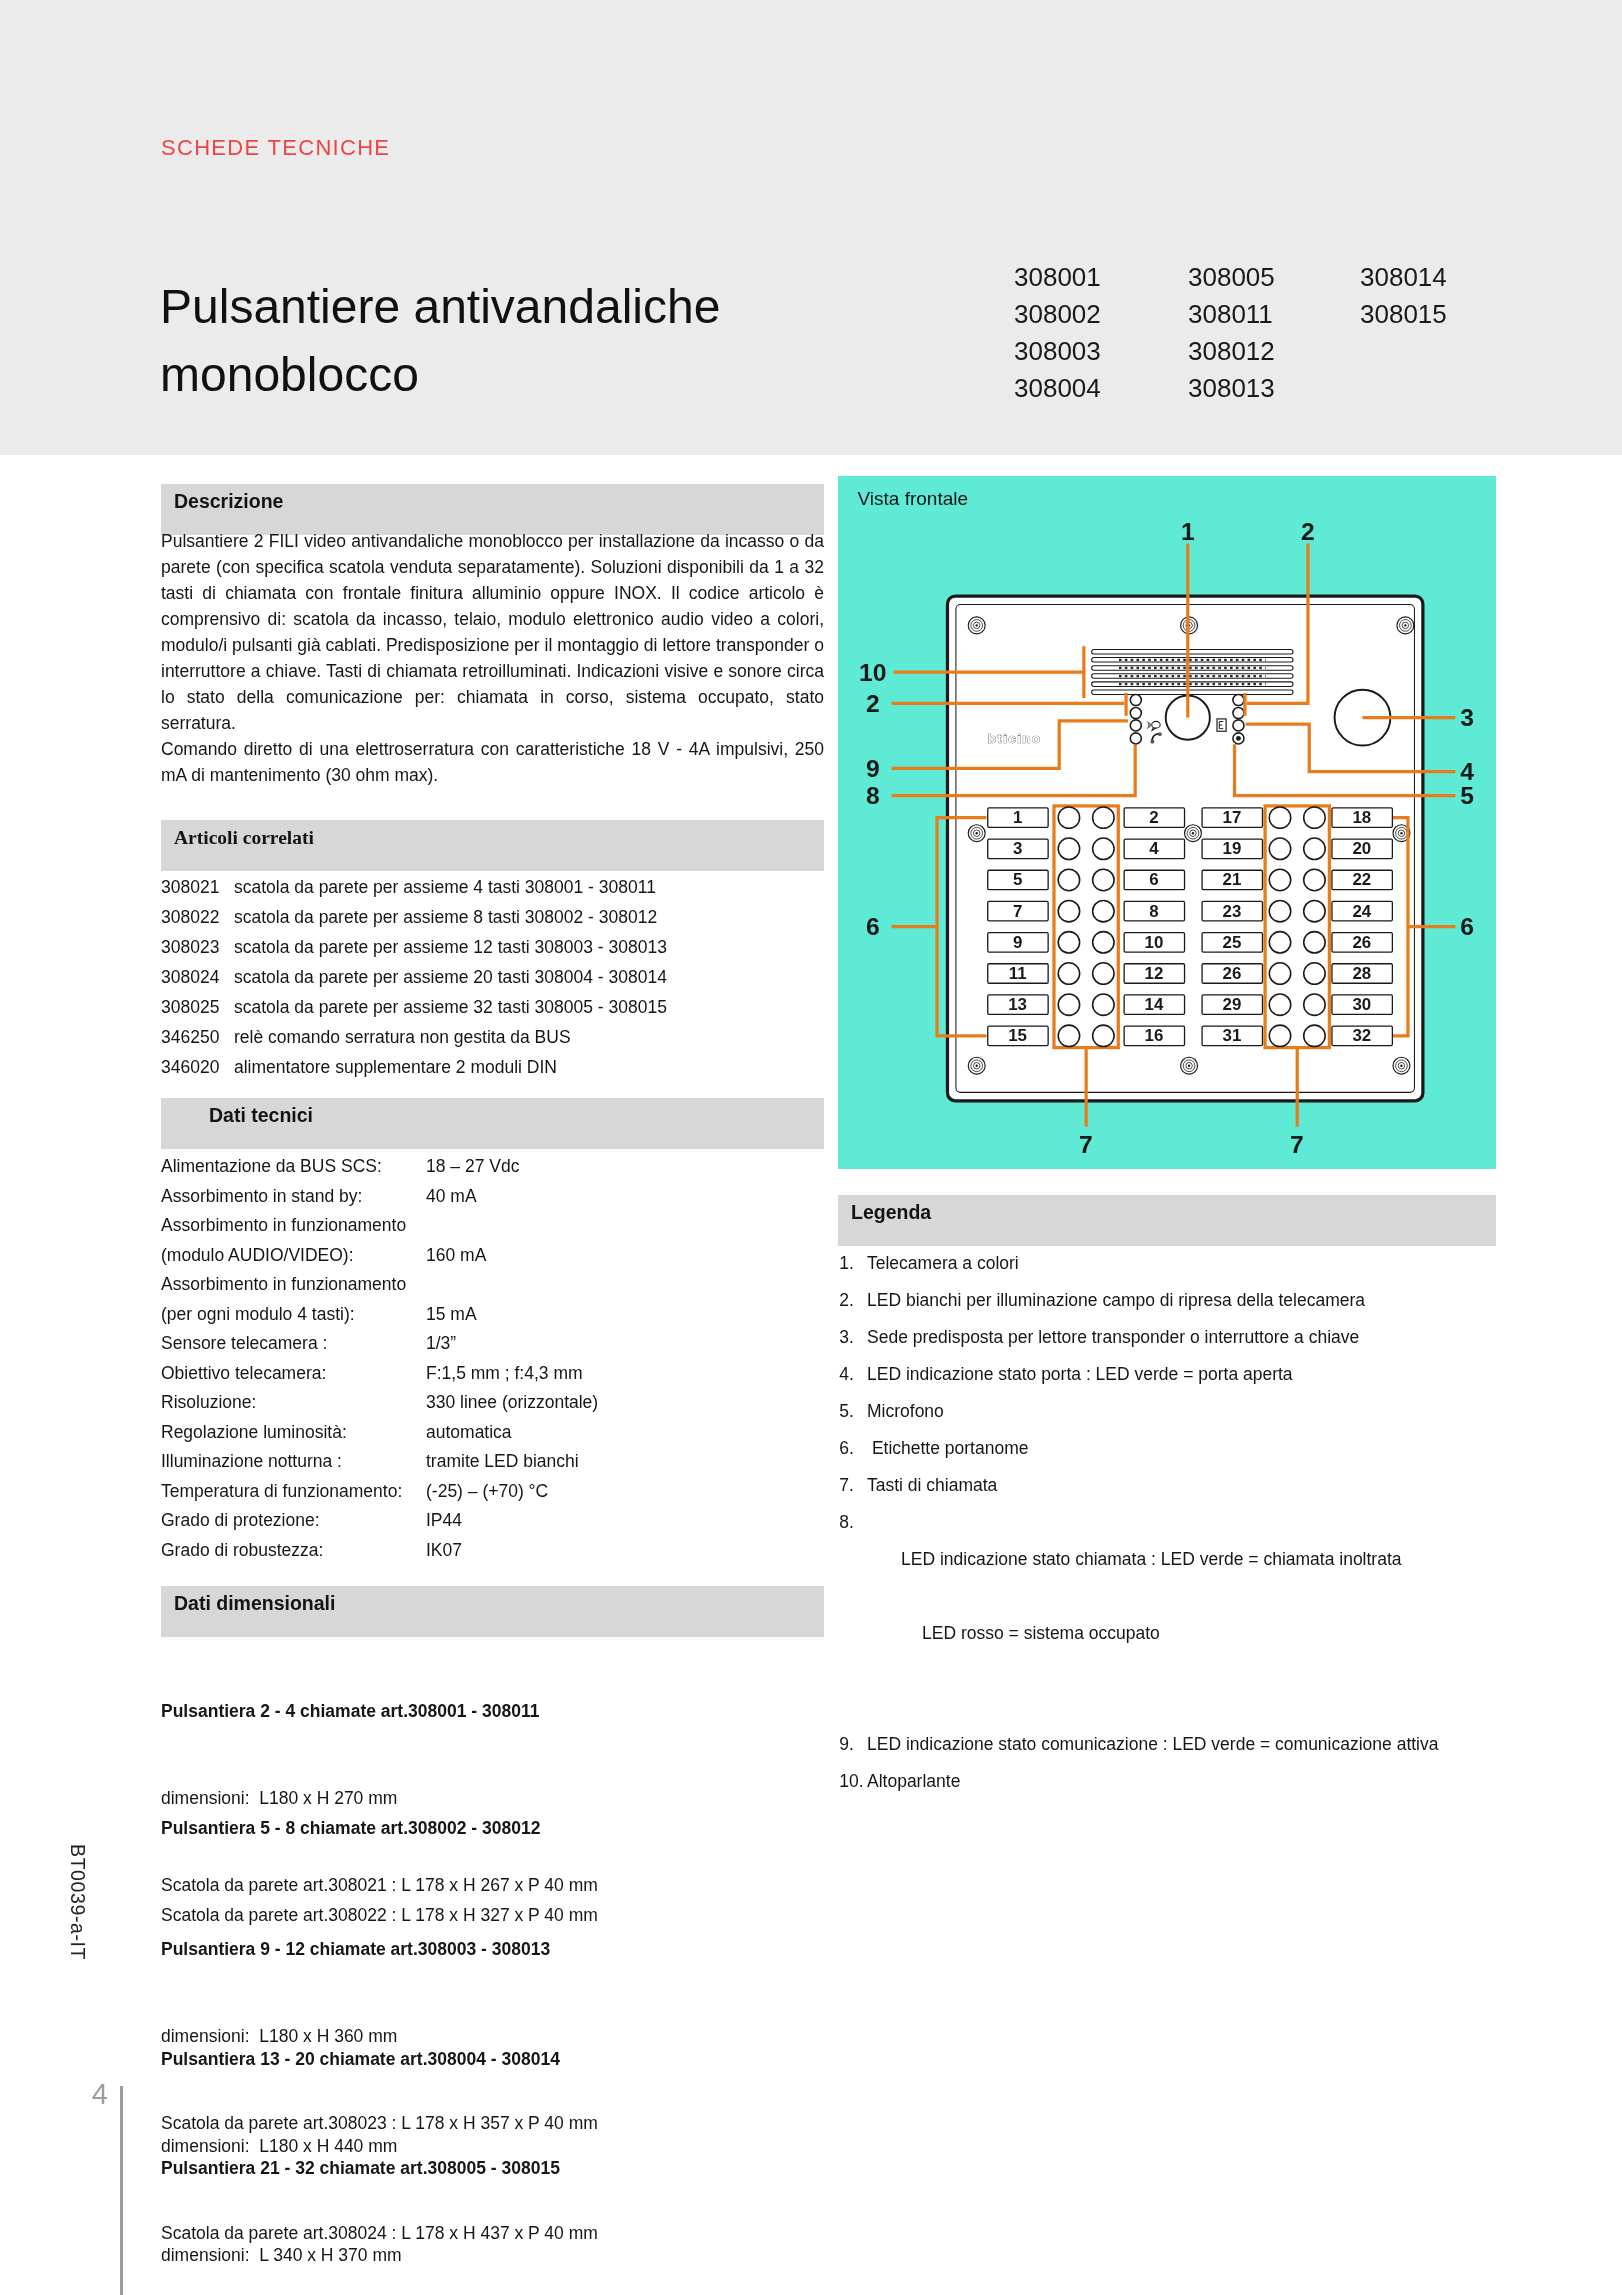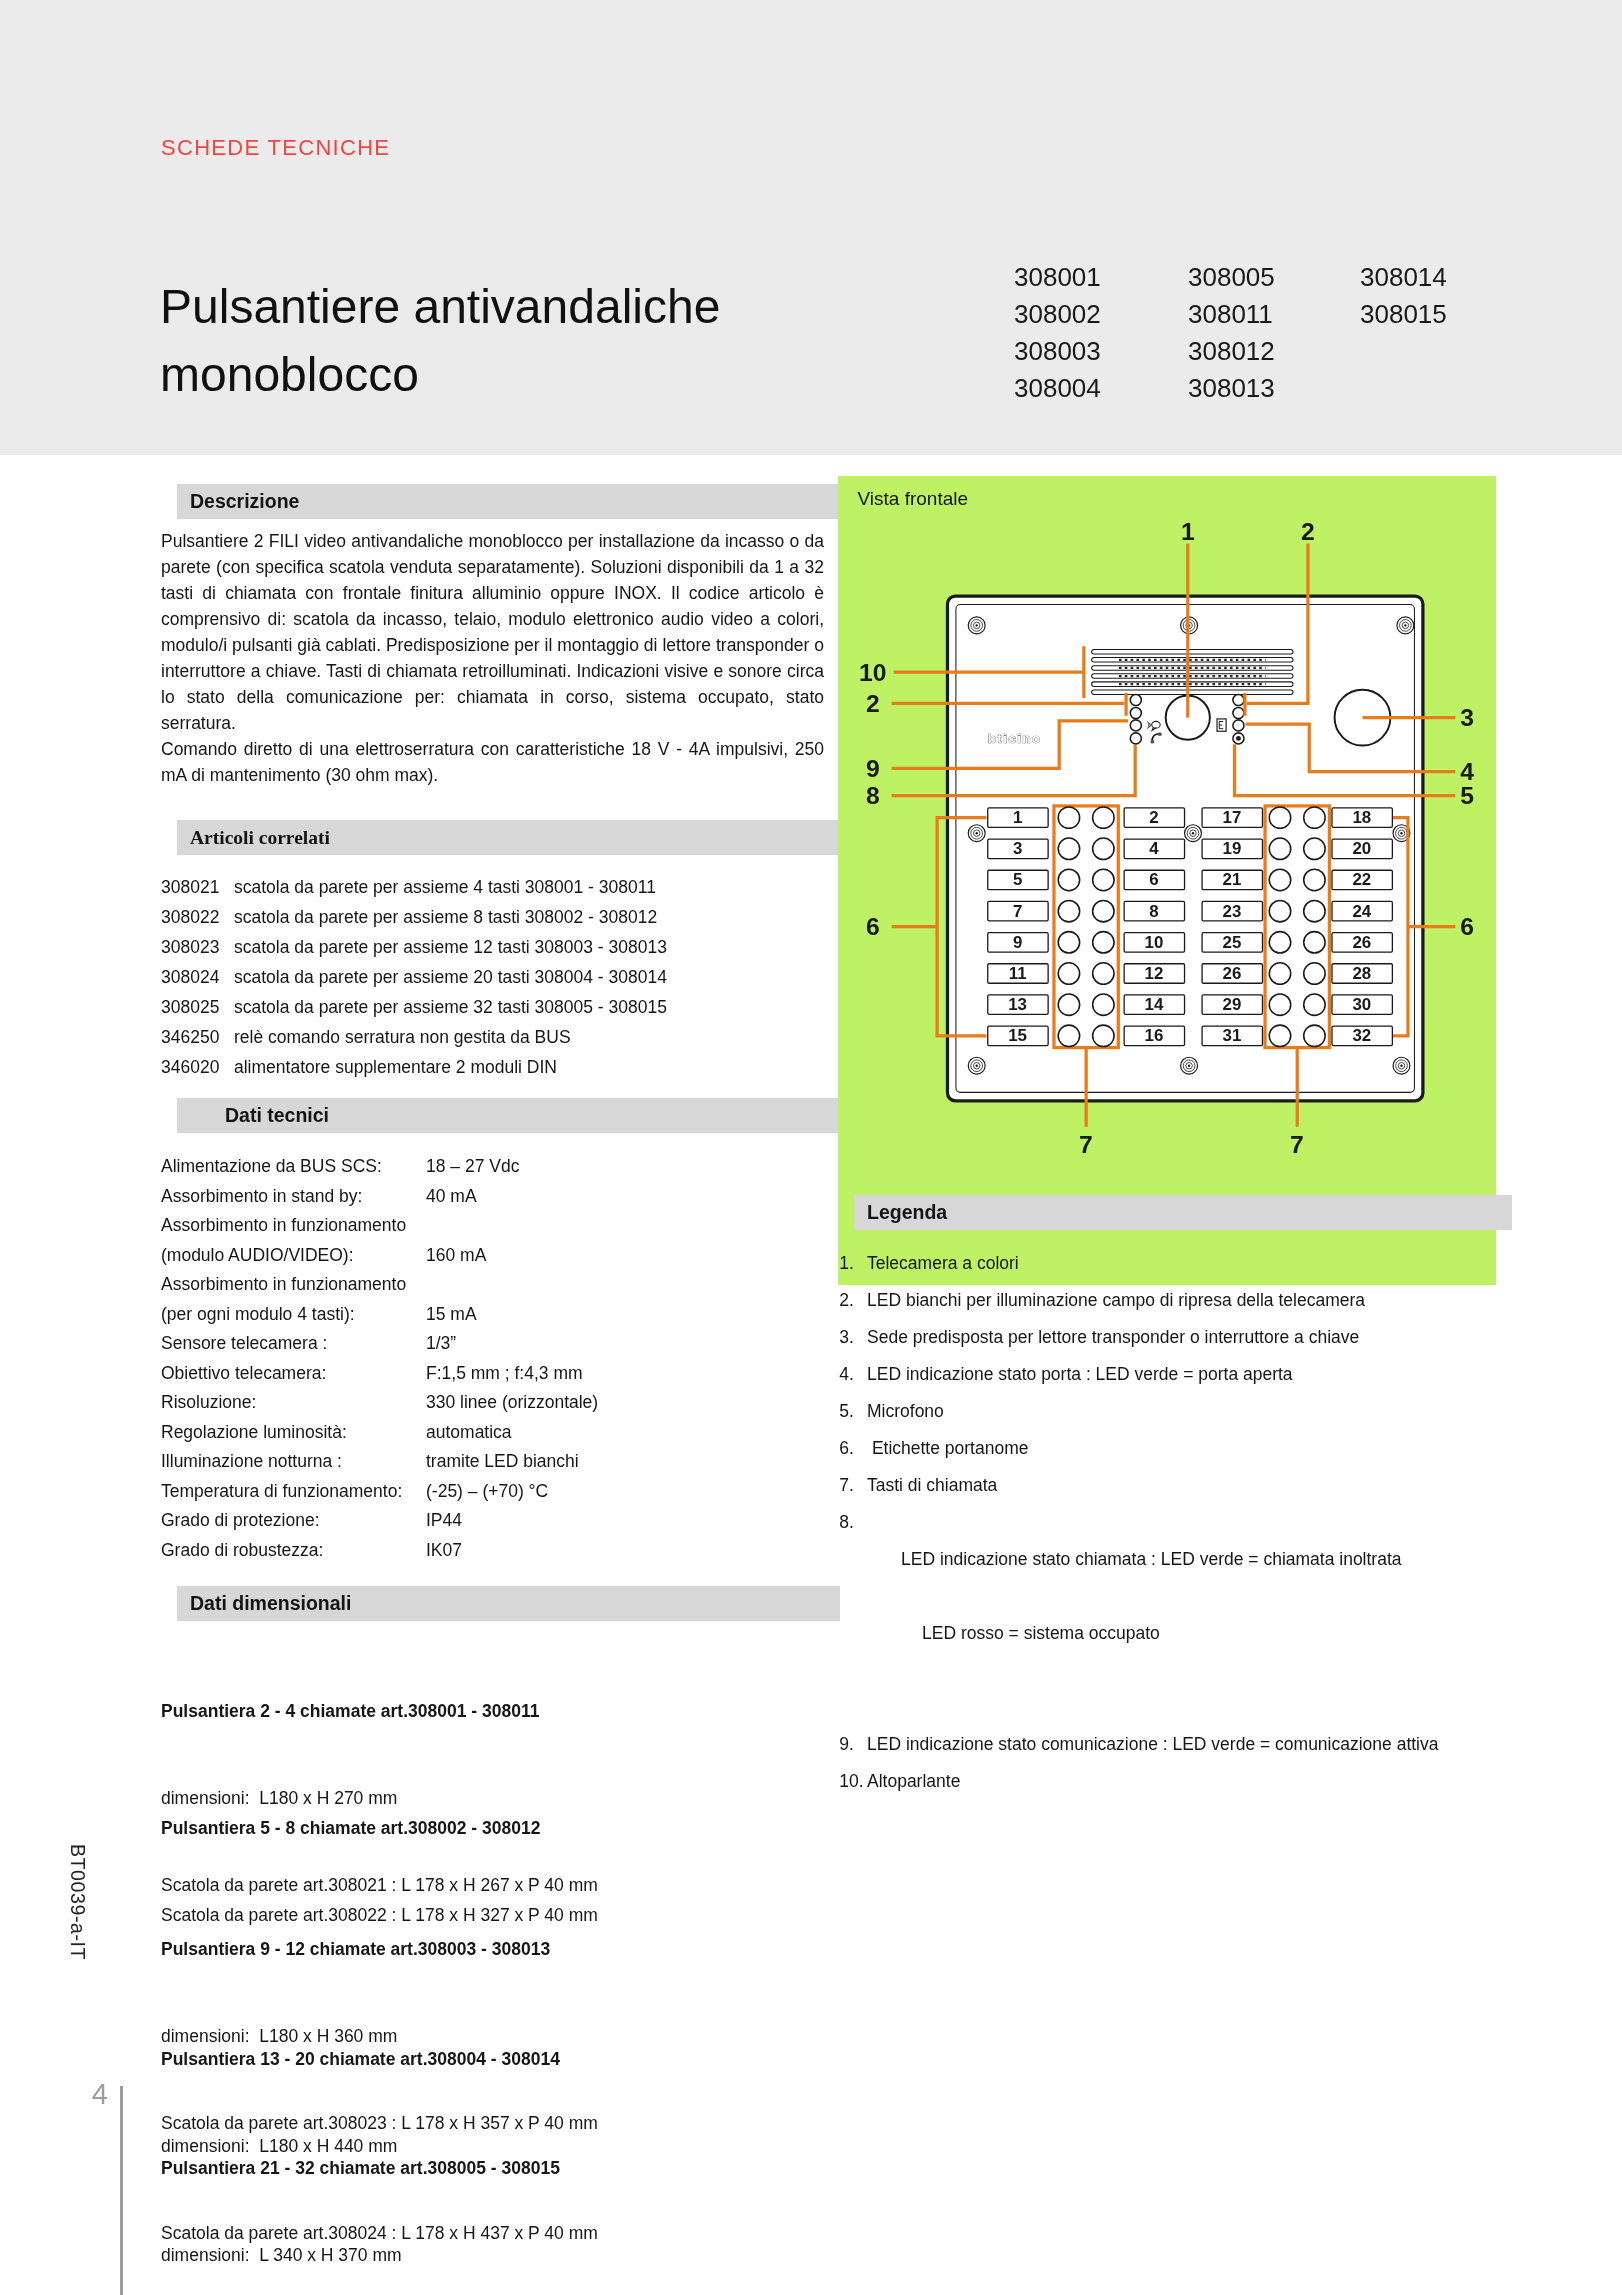--- a/index.html
+++ b/index.html
@@ -7,41 +7,41 @@
         font-family:"Liberation Sans",sans-serif;color:#161616;}
 
   
   .band{position:absolute;left:0;top:0;width:1623px;height:455px;background:#ebebeb;}
   .kicker{position:absolute;left:161px;top:135px;font-size:22px;letter-spacing:1.3px;color:#ef4444;}
   .title{position:absolute;left:160px;top:273px;font-size:48px;line-height:68px;font-weight:400;color:#111;}
   .codes{position:absolute;left:1014px;top:259px;display:flex;font-size:26px;line-height:37px;color:#191919;}
   .codes .col1{width:174px;}  .codes .col2{width:172px;}
 
   
-  .bar{position:absolute;height:35px;background:#d7d7d7;font-size:19.5px;font-weight:700;
-       line-height:35px;padding-left:13px;box-sizing:border-box;color:#141414;margin-left:16px;}
+  .bar{position:absolute;height:51px;background:#d7d7d7;font-size:19.5px;font-weight:700;
+       line-height:35px;padding-left:13px;box-sizing:border-box;color:#141414;}
 
   
   .desc{position:absolute;left:161px;top:528px;width:663px;font-size:17.5px;line-height:26px;text-align:justify;}
   .desc p{margin:0;}
   .rel{position:absolute;left:161px;top:872px;width:663px;font-size:17.5px;line-height:30px;}
   .rel .code{display:inline-block;width:73px;}
   .tech{position:absolute;left:161px;top:1152px;width:663px;font-size:17.5px;line-height:29.5px;}
   .tech .lbl{display:inline-block;width:265px;}
   .dimblk{position:absolute;left:161px;width:663px;font-size:17.5px;line-height:29px;white-space:pre-wrap;}
   .dimblk .t{font-weight:700;}
 
   
   .legend{position:absolute;left:838px;top:1245px;width:658px;font-size:17.5px;color:#161616;}
   .leg-item{position:relative;padding-left:29px;line-height:37px;white-space:pre-wrap;}
   .leg-item .n{position:absolute;left:1.3px;top:0;}
   .leg-sub{margin-left:55px;line-height:37px;}
 
   
-  .diagram{position:absolute;left:838px;top:476px;width:658px;height:809px;background:#bef264;}
+  .diagram{position:absolute;left:838px;top:476px;width:658px;height:693px;background:#5eead4;}
   .diagram svg{position:absolute;left:0;top:0;}
   .dtitle{position:absolute;left:19.5px;top:11.7px;font-size:19px;color:#161616;}
 
   
   .oline{stroke:#e87c1a;stroke-width:5;fill:none;}
   .blk{stroke:#1a1a1a;fill:#fff;}
   .thin{stroke:#1a1a1a;fill:none;}
   .cnum{font-family:"Liberation Sans",sans-serif;font-size:38px;font-weight:600;fill:#1a1a1a;
         text-anchor:middle;dominant-baseline:central;}
   .bnum{font-family:"Liberation Sans",sans-serif;font-size:26px;font-weight:700;fill:#1a1a1a;

